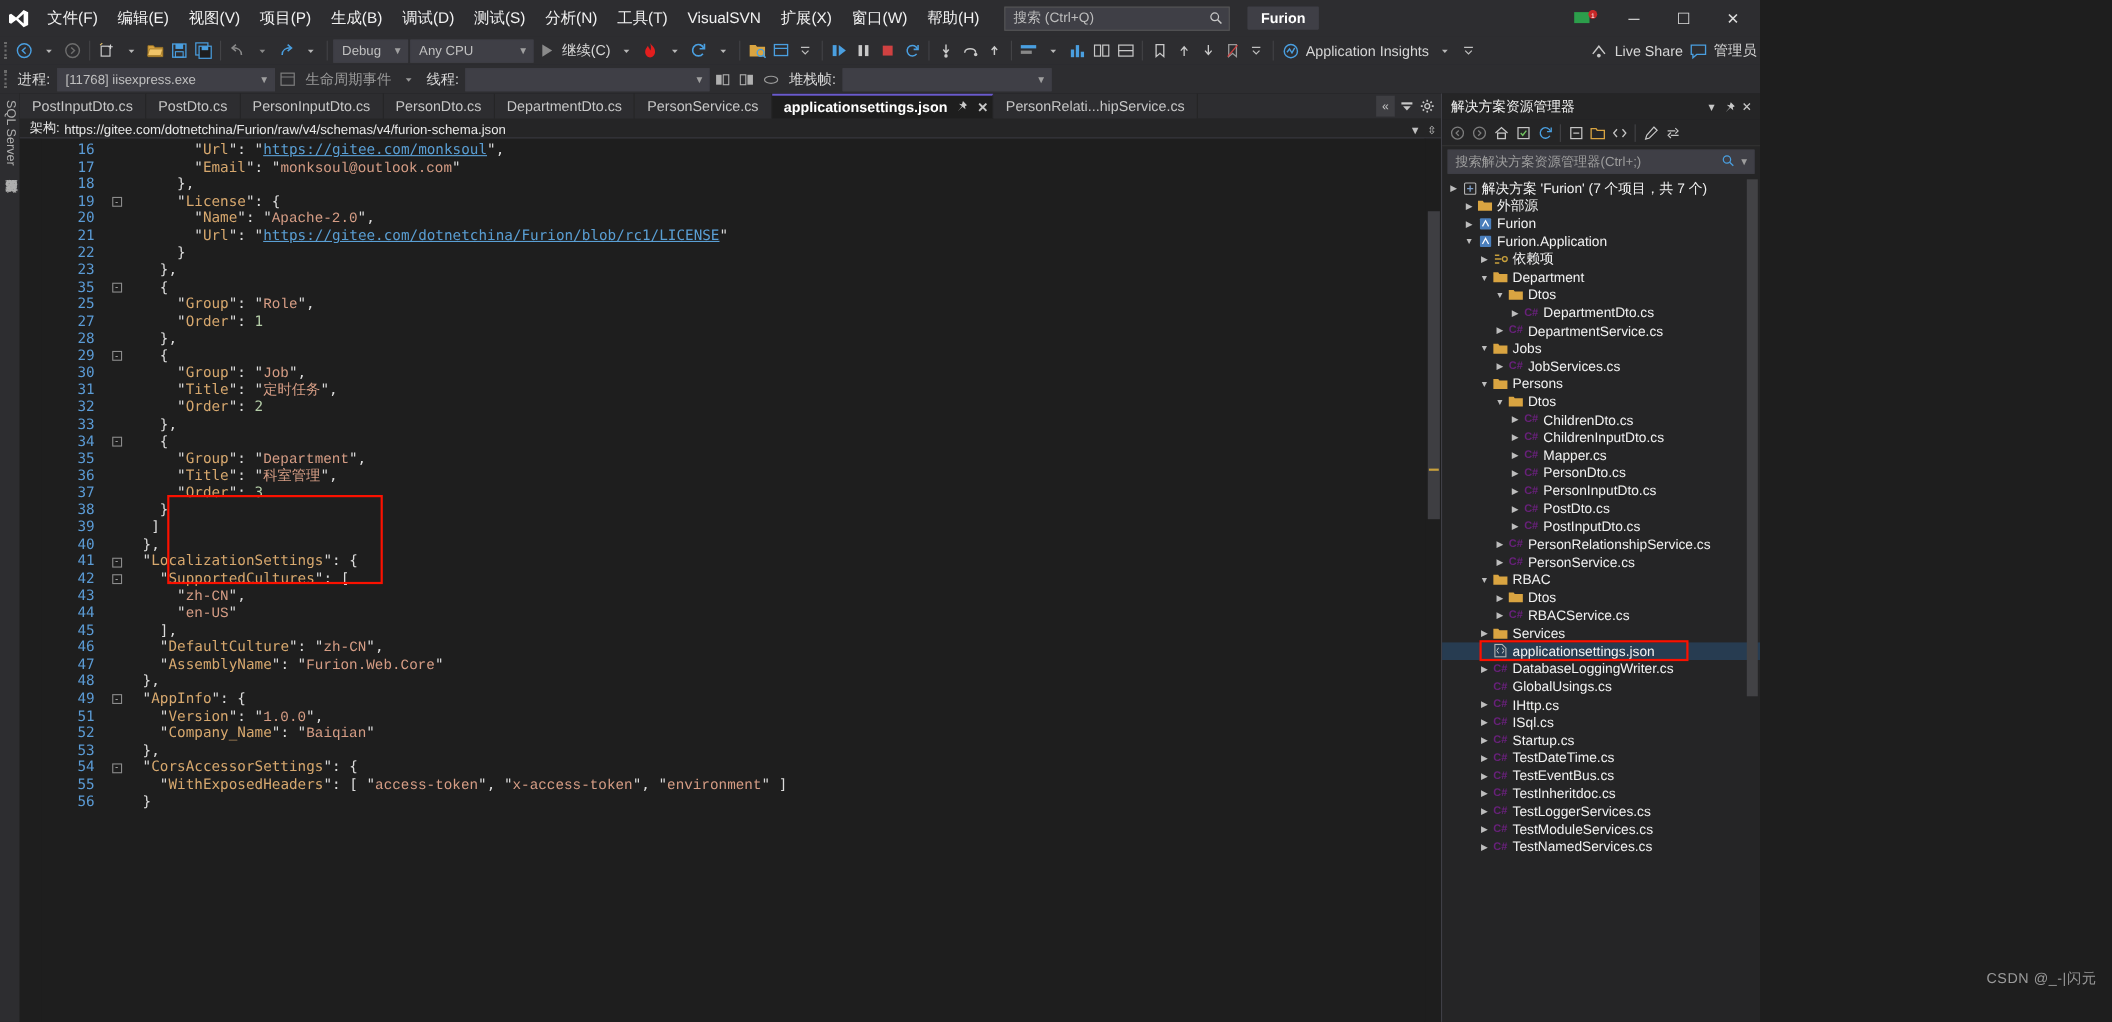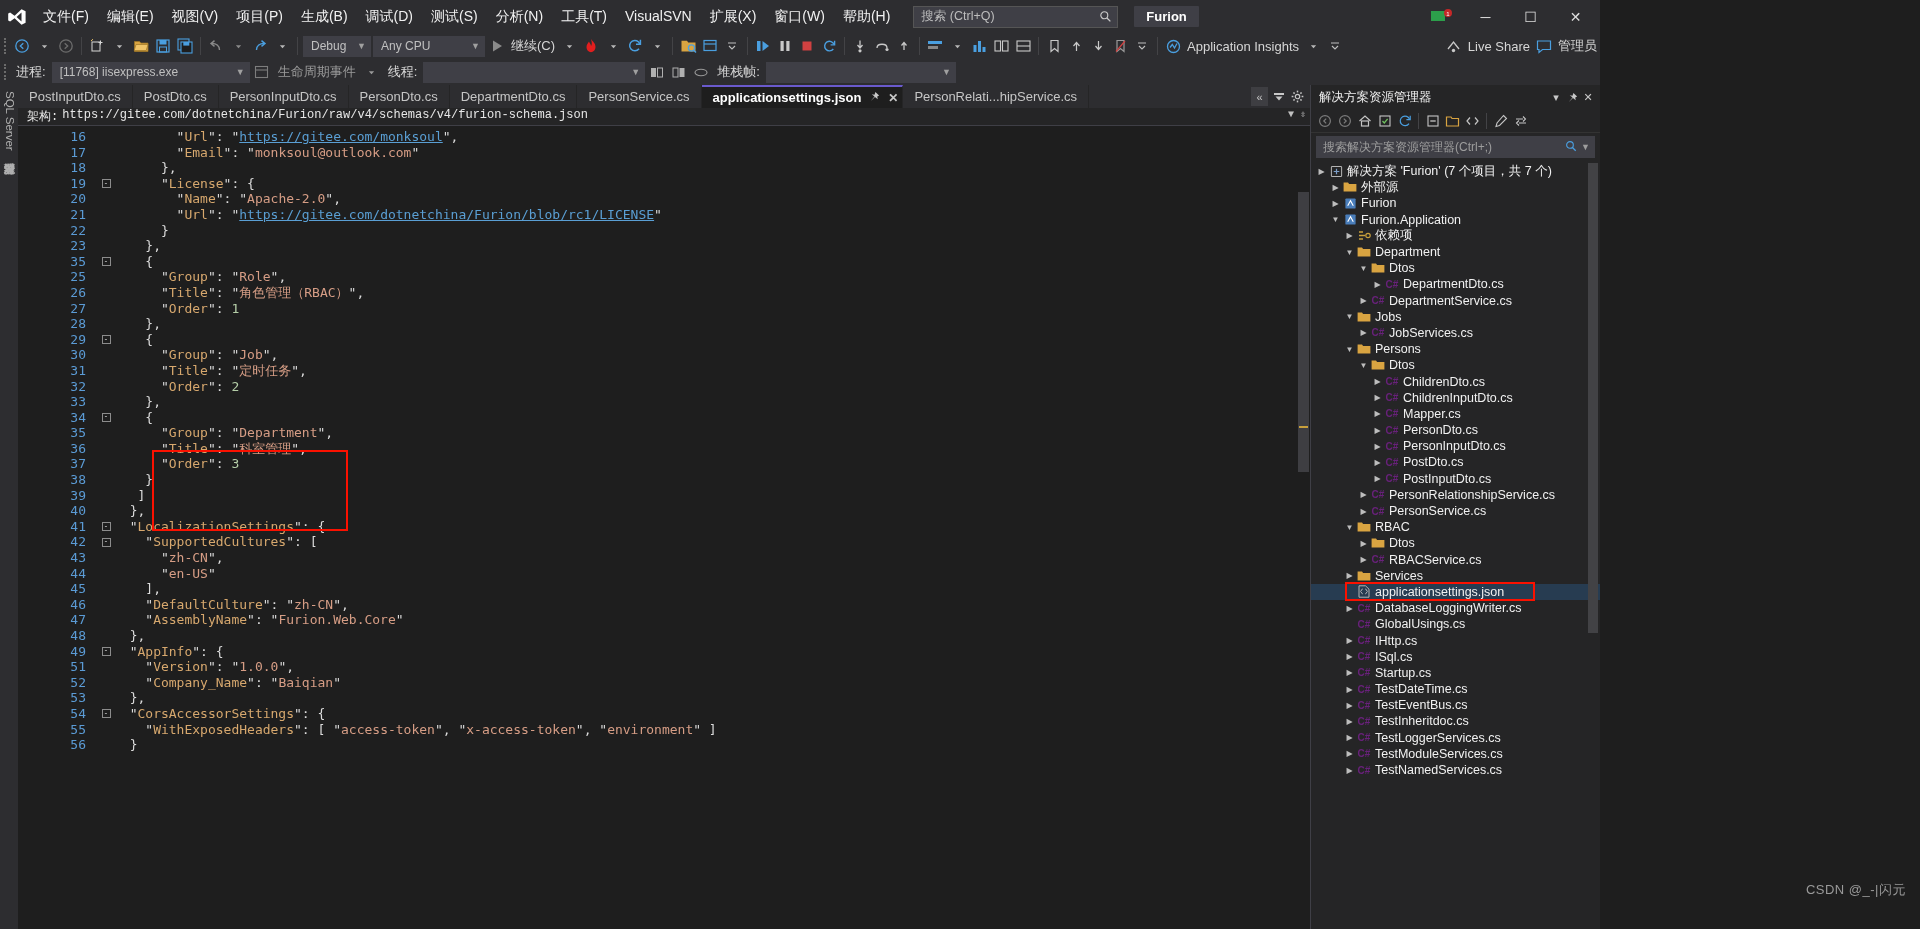--- a/index.html
+++ b/index.html
@@ -76,23 +76,22 @@
   }
   .tab .tclose { margin-left:8px; color:#c8c8c8; font-size:12px; }
   .tab .tpin { margin-left:8px; color:#c8c8c8; font-size:11px; }
   .tabstrip-right { display:flex; align-items:center; height:23px; padding-right:4px; gap:2px; }
   .tsbtn { width:17px; height:19px; display:flex; align-items:center; justify-content:center; color:#c8c8c8; font-size:11px; }
   .tsbtn.boxed { background:#3e3e42; }
 
   
   .schemabar {
     height:18px; background:#252526; border-bottom:1px solid #3f3f46;
-    display:flex; align-items:flex-start; padding-left:9px; flex:0 0 18px; font-size:12px; color:#e0e0e0;
+    display:flex; align-items:flex-end; padding-left:9px; flex:0 0 18px; font-size:12px; color:#e0e0e0;
     position:relative;
-    font-family:Liberation Mono, monospace;
   }
   .schemabar .sc-label { color:#e8e8e8; margin-right:4px; }
   .schemabar .sc-url { color:#e8e8e8; }
   .schemabar .sc-right { position:absolute; right:4px; display:flex; align-items:center; gap:6px; color:#c0c0c0; font-size:10px; }
 
   
   .codewrap { flex:1; display:flex; min-height:0; position:relative; background:#1e1e1e; overflow:hidden;justify-content:space-between; }
   .indicator-margin { width:20px; background:#1e1e1e; flex:0 0 20px; }
   .code {
     flex:1; position:relative; font-family:"DejaVu Sans Mono","Liberation Mono",monospace;
@@ -100,21 +99,21 @@
   }
   .cline { display:flex; height:15.6px; white-space:pre; align-items:center; }
   .lnum { width:48px; text-align:right; padding-right:12px; color:#5b9bd5; flex:0 0 60px; font-size:13px; }
   .fold { width:16px; flex:0 0 16px; display:flex; align-items:center; justify-content:center; }
   .fold .fbox {
     width:9px; height:9px; border:1px solid #8c8c8c; color:#c9c9c9; font-size:8px;
     display:flex; align-items:center; justify-content:center; line-height:1; background:#1e1e1e;
   }
   .ctext { flex:1; white-space:pre; }
   .k  { color:#d7a86e; }   
-  .s  { color:#d69d85; }   
+  .s  { color:#d69d85;font-family:Liberation Mono, monospace; }   
   .n  { color:#b5cea8; }   
   .p  { color:#dcdcdc; }   
   .u  { color:#5a9fd4; text-decoration:underline; }
 
   .redbox {
     position:absolute; border:2px solid #fb1100; pointer-events:none;
   }
   
   .ed-scroll {
     width:15px; background:#1e1e1e; border-left:1px solid #1e1e1e; flex:0 0 15px; position:relative;
@@ -611,21 +610,20 @@
             <div class="cline"><span class="lnum">16</span><span class="fold"></span><span class="ctext"><span class="p">        "</span><span class="k">Url</span><span class="p">": "</span><span class="u">https://gitee.com/monksoul</span><span class="p">",</span></span></div>
             <div class="cline"><span class="lnum">17</span><span class="fold"></span><span class="ctext"><span class="p">        "</span><span class="k">Email</span><span class="p">": "</span><span class="s">monksoul@outlook.com</span><span class="p">"</span></span></div>
             <div class="cline"><span class="lnum">18</span><span class="fold"></span><span class="ctext"><span class="p">      },</span></span></div>
             <div class="cline"><span class="lnum">19</span><span class="fold"><span class="fbox">-</span></span><span class="ctext"><span class="p">      "</span><span class="k">License</span><span class="p">": {</span></span></div>
             <div class="cline"><span class="lnum">20</span><span class="fold"></span><span class="ctext"><span class="p">        "</span><span class="k">Name</span><span class="p">": "</span><span class="s">Apache-2.0</span><span class="p">",</span></span></div>
             <div class="cline"><span class="lnum">21</span><span class="fold"></span><span class="ctext"><span class="p">        "</span><span class="k">Url</span><span class="p">": "</span><span class="u">https://gitee.com/dotnetchina/Furion/blob/rc1/LICENSE</span><span class="p">"</span></span></div>
             <div class="cline"><span class="lnum">22</span><span class="fold"></span><span class="ctext"><span class="p">      }</span></span></div>
             <div class="cline"><span class="lnum">23</span><span class="fold"></span><span class="ctext"><span class="p">    },</span></span></div>
             <div class="cline"><span class="lnum">35</span><span class="fold"><span class="fbox">-</span></span><span class="ctext"><span class="p">    {</span></span></div>
             <div class="cline"><span class="lnum">25</span><span class="fold"></span><span class="ctext"><span class="p">      "</span><span class="k">Group</span><span class="p">": "</span><span class="s">Role</span><span class="p">",</span></span></div>
-            <div class="cline"><span class="lnum">26</span><span class="fold"></span><span class="ctext"><span class="p">      "</span><span class="k">Title</span><span class="p">": "</span><span class="s">角色管理（RBAC）</span><span class="p">",</span></span></div>
             <div class="cline"><span class="lnum">27</span><span class="fold"></span><span class="ctext"><span class="p">      "</span><span class="k">Order</span><span class="p">": </span><span class="n">1</span></span></div>
             <div class="cline"><span class="lnum">28</span><span class="fold"></span><span class="ctext"><span class="p">    },</span></span></div>
             <div class="cline"><span class="lnum">29</span><span class="fold"><span class="fbox">-</span></span><span class="ctext"><span class="p">    {</span></span></div>
             <div class="cline"><span class="lnum">30</span><span class="fold"></span><span class="ctext"><span class="p">      "</span><span class="k">Group</span><span class="p">": "</span><span class="s">Job</span><span class="p">",</span></span></div>
             <div class="cline"><span class="lnum">31</span><span class="fold"></span><span class="ctext"><span class="p">      "</span><span class="k">Title</span><span class="p">": "</span><span class="s">定时任务</span><span class="p">",</span></span></div>
             <div class="cline"><span class="lnum">32</span><span class="fold"></span><span class="ctext"><span class="p">      "</span><span class="k">Order</span><span class="p">": </span><span class="n">2</span></span></div>
             <div class="cline"><span class="lnum">33</span><span class="fold"></span><span class="ctext"><span class="p">    },</span></span></div>
             <div class="cline"><span class="lnum">34</span><span class="fold"><span class="fbox">-</span></span><span class="ctext"><span class="p">    {</span></span></div>
             <div class="cline"><span class="lnum">35</span><span class="fold"></span><span class="ctext"><span class="p">      "</span><span class="k">Group</span><span class="p">": "</span><span class="s">Department</span><span class="p">",</span></span></div>
             <div class="cline"><span class="lnum">36</span><span class="fold"></span><span class="ctext"><span class="p">      "</span><span class="k">Title</span><span class="p">": "</span><span class="s">科室管理</span><span class="p">",</span></span></div>

